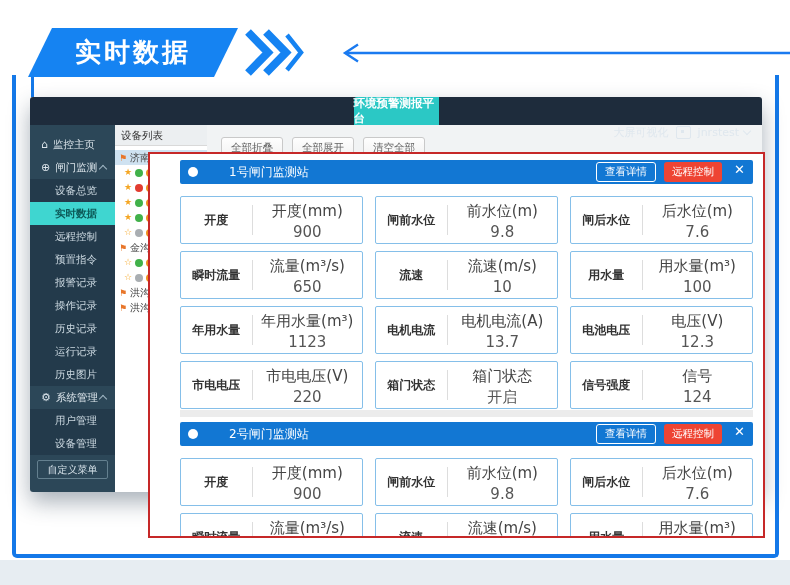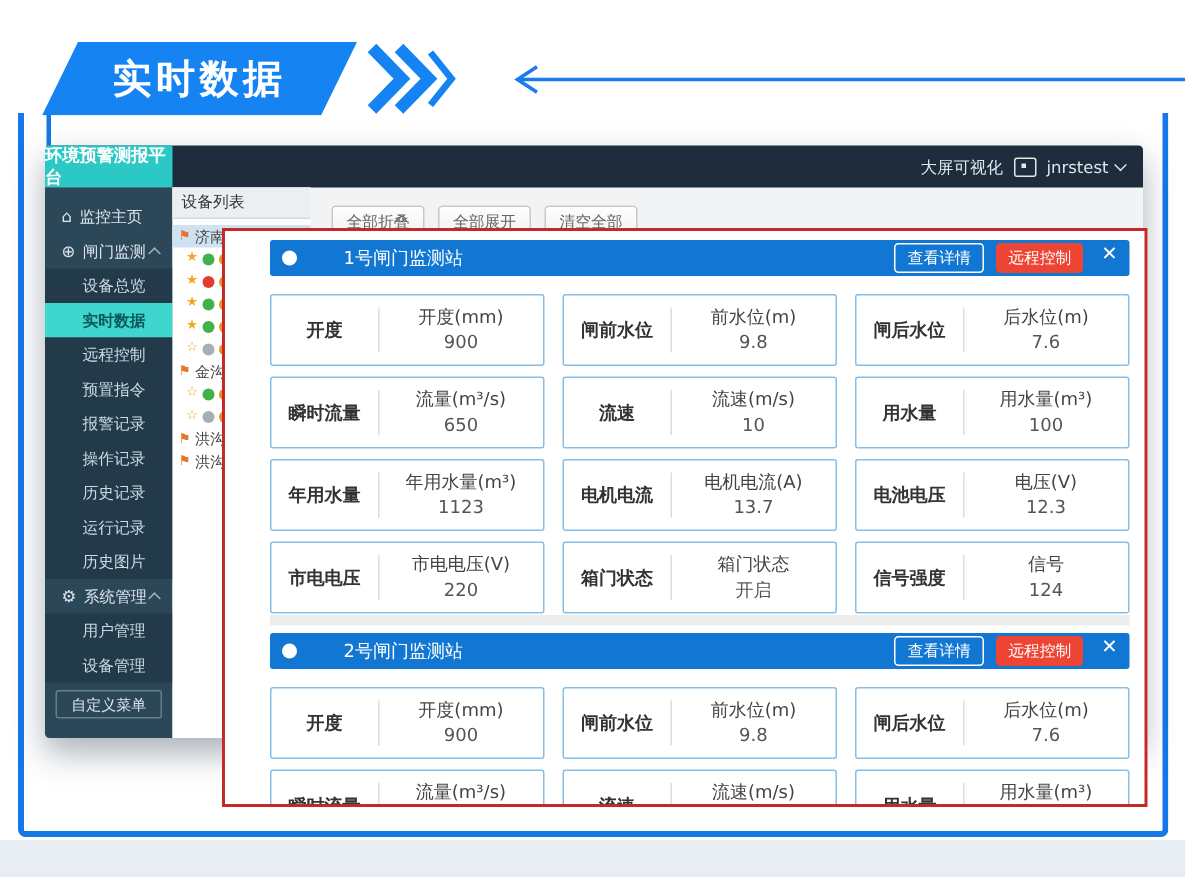--- a/index.html
+++ b/index.html
@@ -14,21 +14,21 @@
   .arrow{position:absolute;left:330px;top:42px;z-index:30;}
   .frame{position:absolute;left:12px;top:75px;width:767px;height:483px;box-sizing:border-box;
          border-left:4px solid #1478e8;border-right:4px solid #1478e8;border-bottom:4px solid #1478e8;
          border-radius:0 0 5px 5px;z-index:4;}
   .connector{position:absolute;left:31px;top:76px;width:3px;height:22px;background:#1478e8;z-index:4;}
   .bottom-band{position:absolute;left:0;top:560px;width:790px;height:25px;background:#e7edf2;}
   
   .window{position:absolute;left:30px;top:97px;width:732px;height:395px;background:#f1f3f4;
           border-radius:3px;box-shadow:0 10px 22px rgba(30,50,70,.38);z-index:8;}
   .win-header{position:absolute;top:0;left:0;right:0;height:28px;background:#1e2c3c;
-              border-radius:3px 3px 0 0;display:flex;align-items:center;}
+              border-radius:3px 3px 0 0;display:flex;align-items:center;flex-direction:column;}
   .logo{width:85px;height:28px;background:#2bc8c5;color:#fff;font-size:11.5px;font-weight:bold;
         display:flex;align-items:center;justify-content:center;border-radius:3px 0 0 0;}
   .win-header-right{margin-left:auto;display:flex;align-items:center;gap:7px;padding-right:12px;
                     color:#dfe7ee;font-size:11px;}
   .nav-link{cursor:pointer;}
   .msg{width:13px;height:11px;border:1.5px solid #dfe7ee;border-radius:2px;position:relative;cursor:pointer;}
   .msg::after{content:"";position:absolute;left:4px;top:3px;width:3px;height:3px;background:#dfe7ee;}
   .user{display:flex;align-items:center;gap:5px;cursor:pointer;}
   .caret-down{width:5px;height:5px;border-right:1.5px solid #dfe7ee;border-bottom:1.5px solid #dfe7ee;
               transform:rotate(45deg);margin-top:-3px;}
@@ -78,22 +78,22 @@
   .btn-detail{font-size:10.5px;color:#fff;background:transparent;border:1px solid #fff;border-radius:3px;
               padding:2px 8px;cursor:pointer;font-family:inherit;}
   .btn-control{font-size:10.5px;color:#fff;background:#ee4433;border:none;border-radius:3px;
                padding:3px 8px;cursor:pointer;font-family:inherit;}
   .st-close{color:#fff;font-size:13px;margin-left:4px;cursor:pointer;}
   .cards{margin-top:12px;display:grid;grid-template-columns:repeat(3,1fr);gap:7px 12px;}
   .card{height:48px;background:#fff;border:1px solid #85bfe9;border-radius:2px;display:flex;box-sizing:border-box;}
   .card-label{flex:0 0 39%;display:flex;align-items:center;justify-content:center;
               font-size:12px;font-weight:bold;color:#333;}
   .card-sep{width:1px;background:#ddd;margin:8px 0;}
-  .card-right{flex:1;display:flex;flex-direction:column;align-items:center;justify-content:center;
-              font-size:12px;color:#444;line-height:1.4;}
+  .card-right{flex:1;display:flex;flex-direction:column;align-items:center;justify-content:flex-end;
+              font-size:15px;color:#444;line-height:1.4;}
   .card-value{color:#555;}
   .st-sep{position:absolute;left:30px;top:256px;width:573px;height:7px;background:#ececec;}
 </style>
 </head>
 <body>
 
 <div class="page">
 
   <div class="bottom-band"></div>
 

